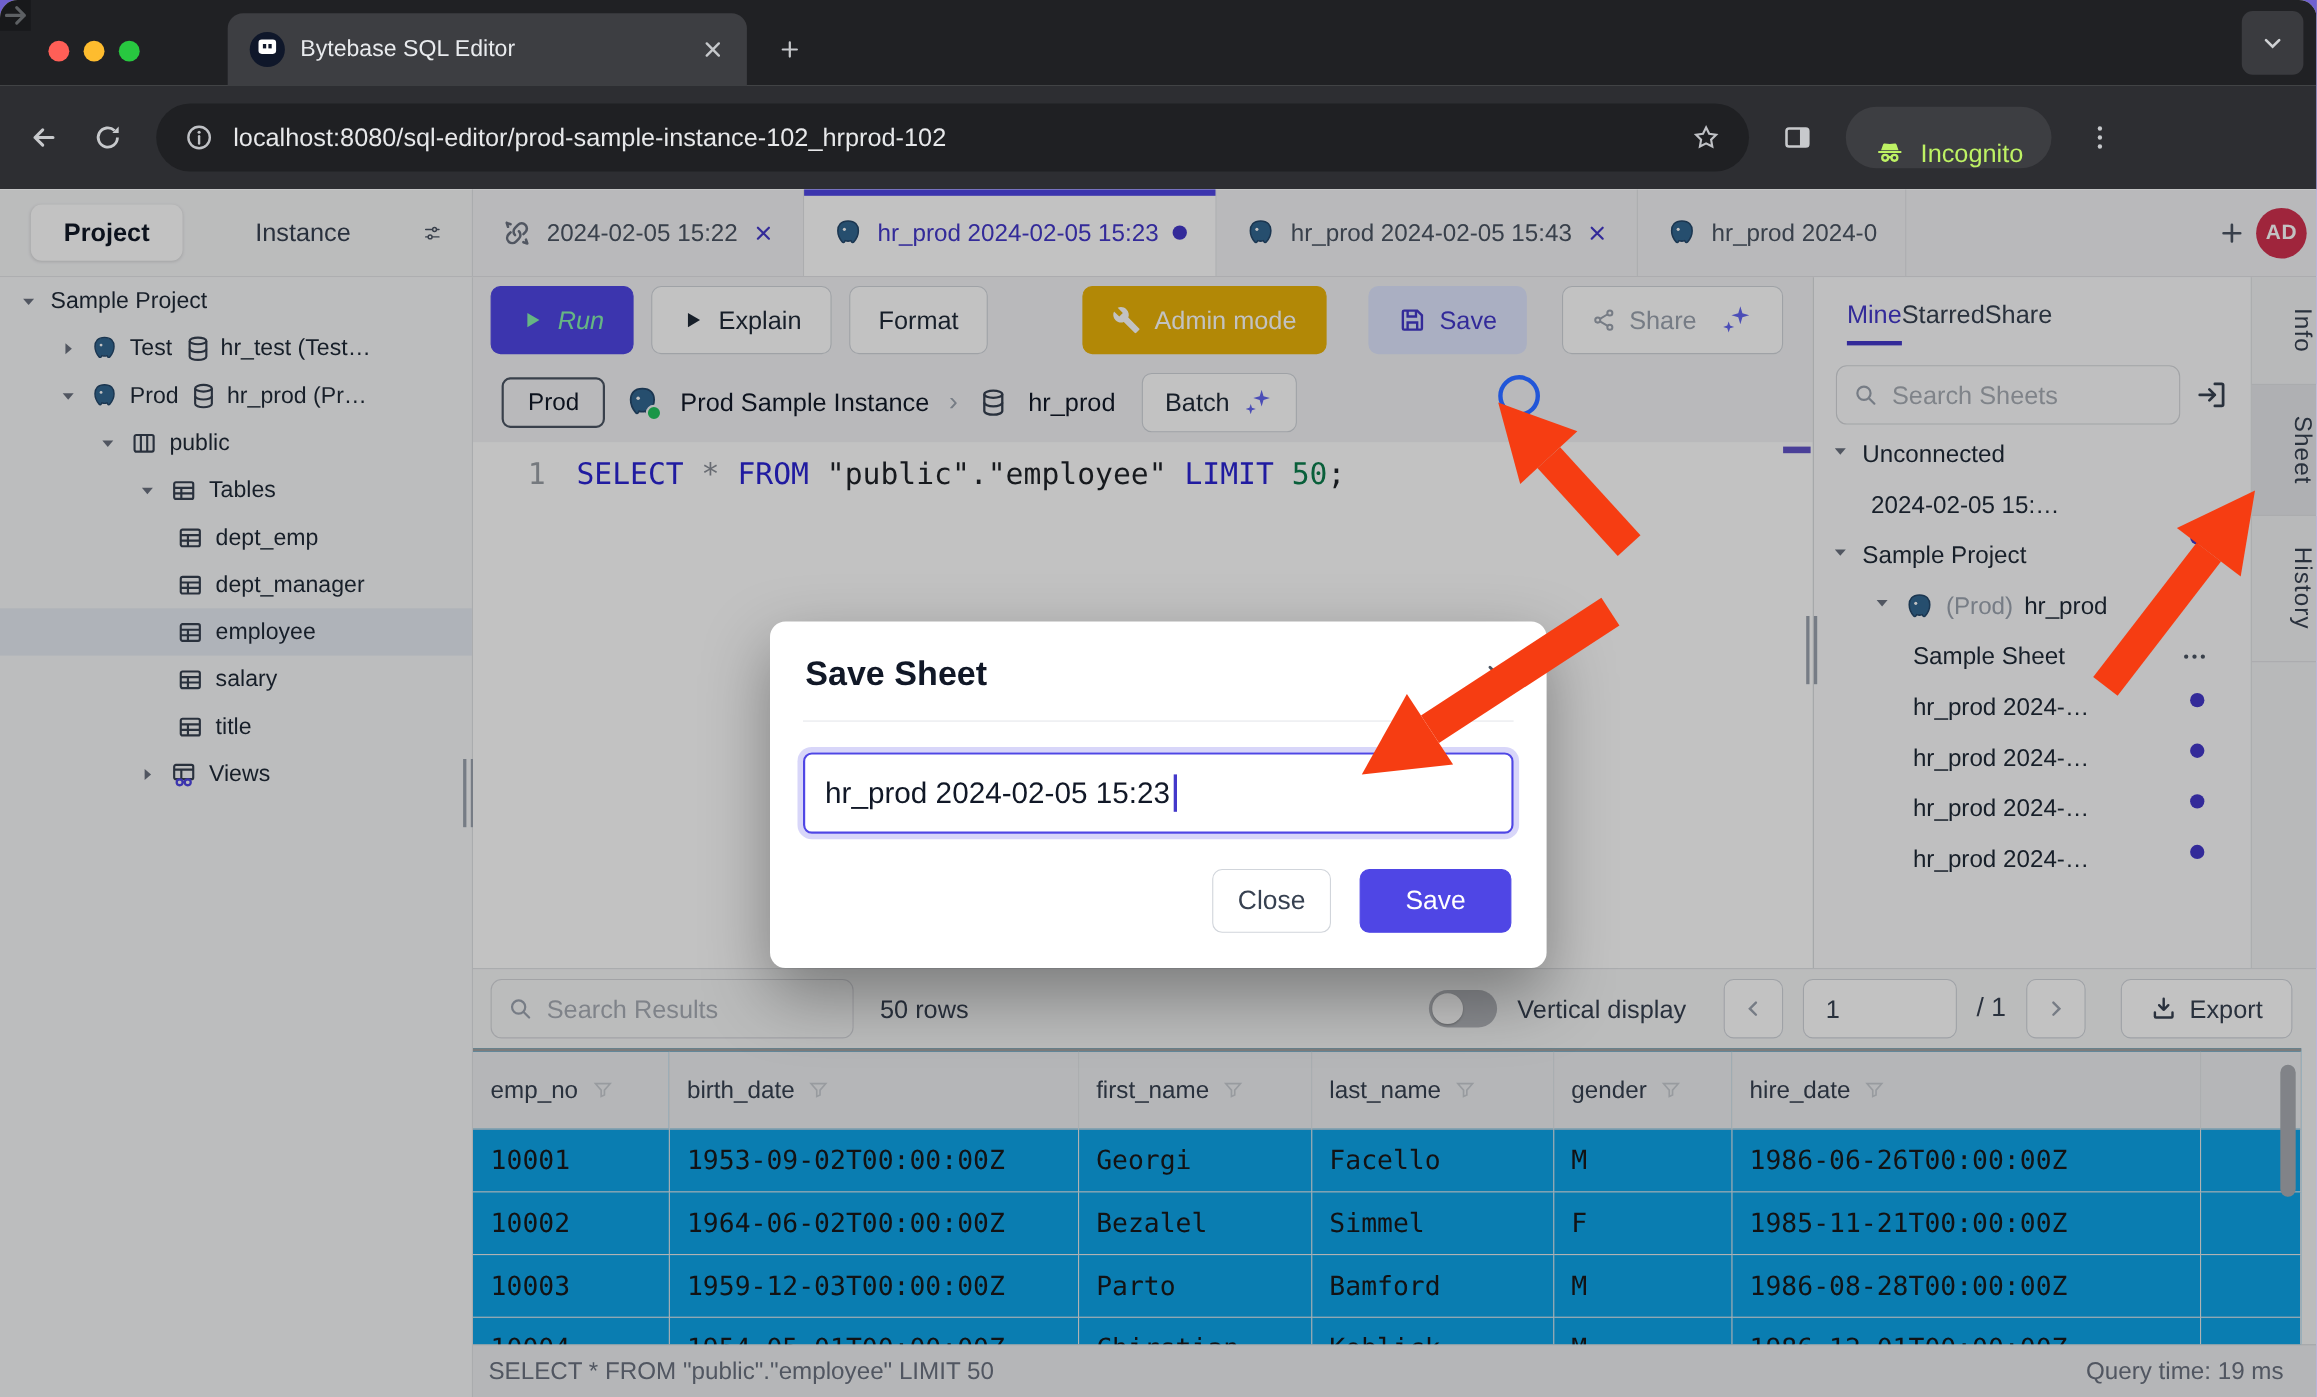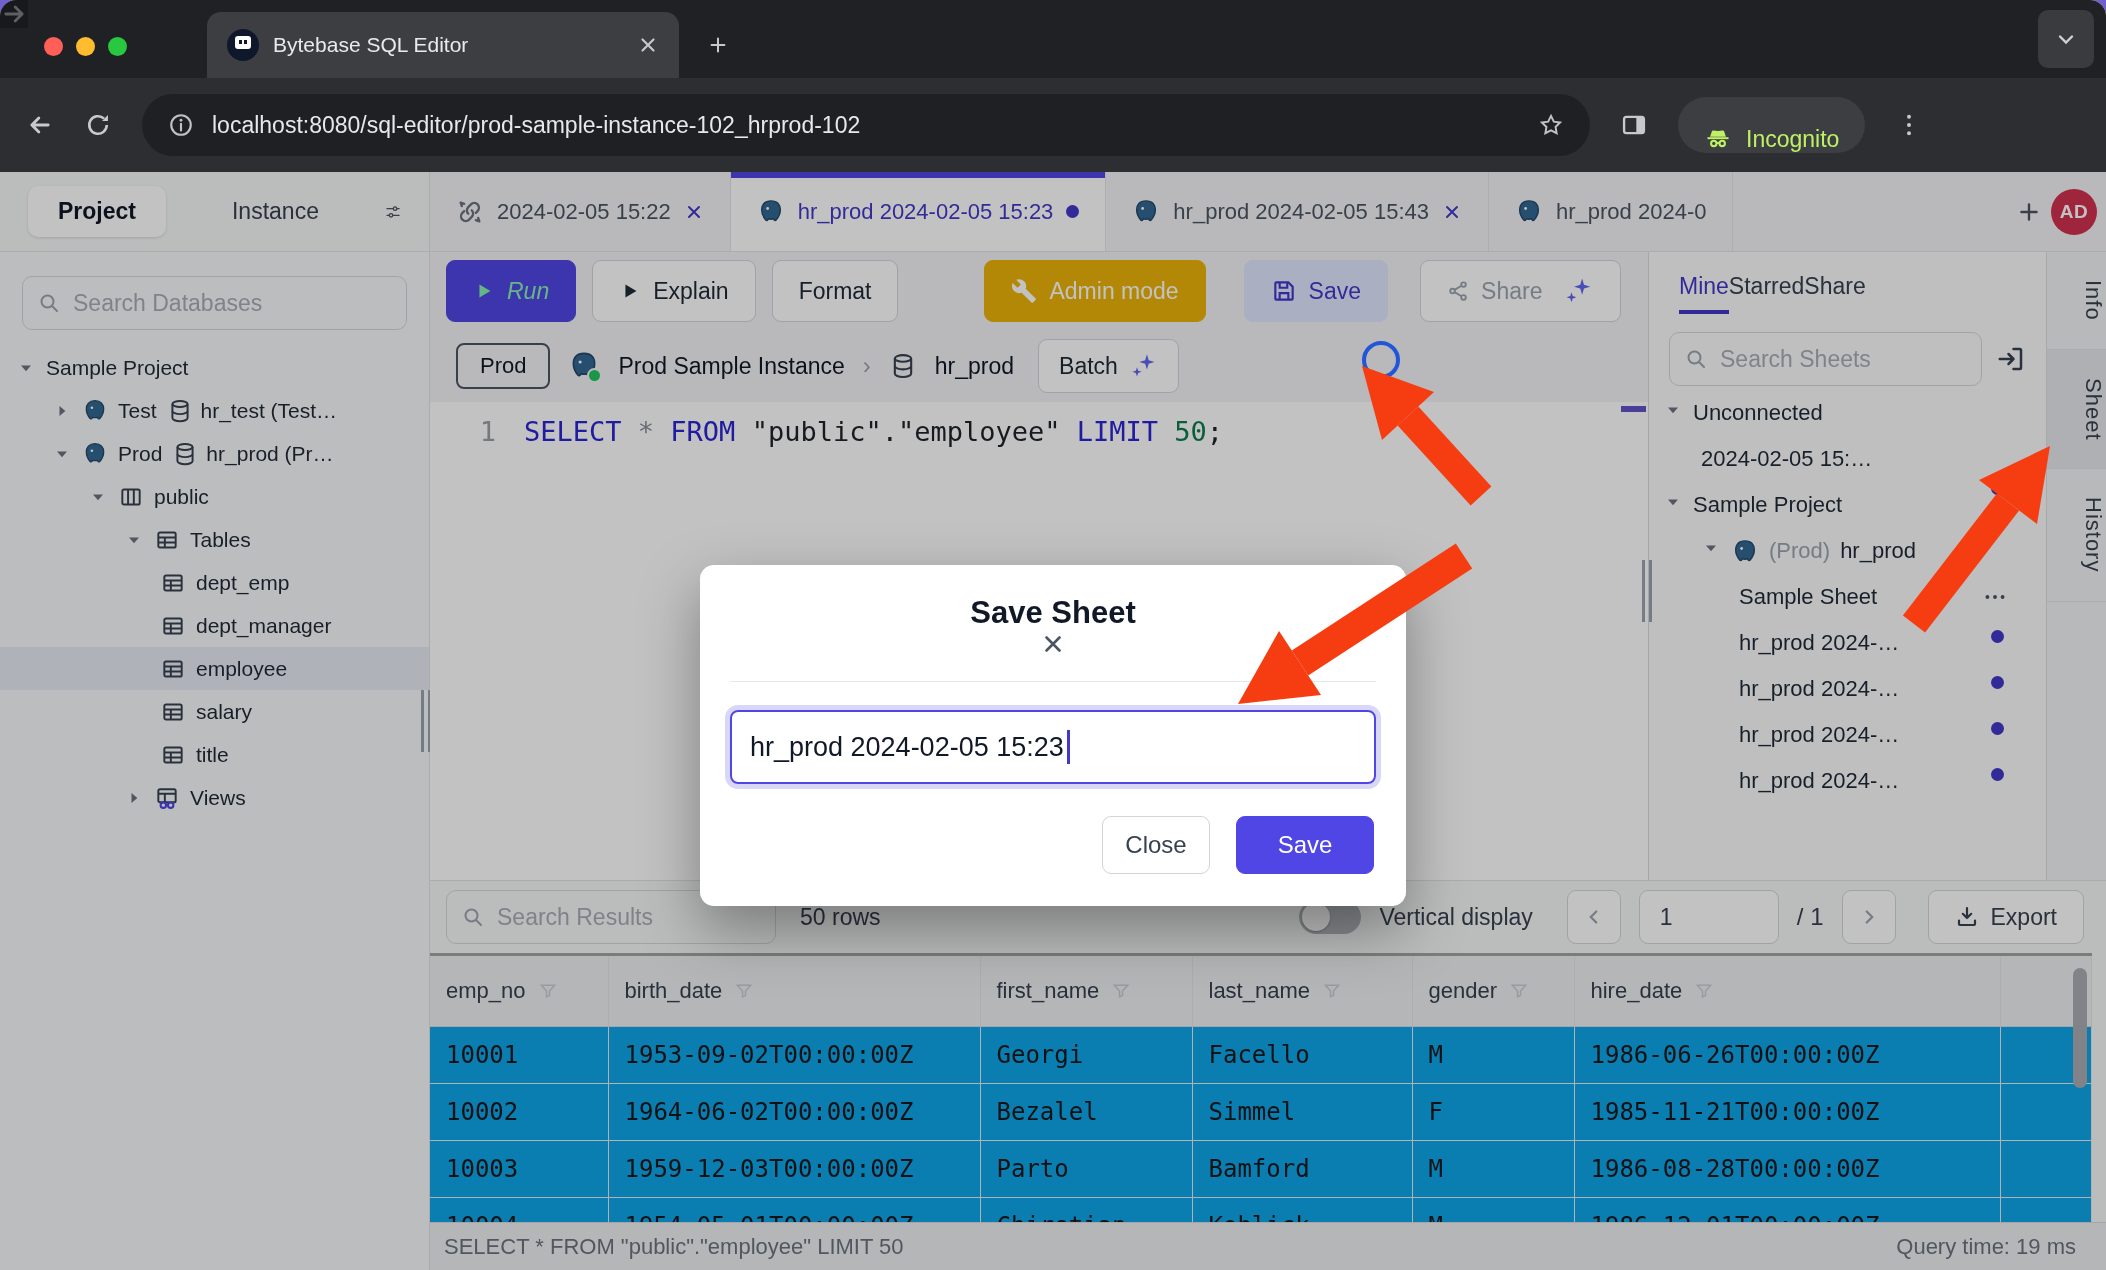--- a/index.html
+++ b/index.html
@@ -158,21 +158,21 @@
   .vscroll { position:absolute; right:5px; top:12px; width:14px; height:120px; border-radius:7px; background:#aaadb3; }
 
   .statusbar { height:48px; background:#eef0f2; border-top:1px solid #d9dbde; display:flex; align-items:center; padding:0 30px 0 14px; }
   .statusbar .stmt { font-size:22px; color:#6b7280; }
   .statusbar .qtime { margin-left:auto; font-size:22px; color:#6b7280; }
 
   
   .dim { position:absolute; inset:0; background:rgba(0,0,0,0.24); z-index:40; }
   .modal { position:absolute; left:50%; transform:translateX(-50%); top:393px; width:706px; background:#fff; border-radius:14px;
            box-shadow:0 24px 60px rgba(0,0,0,.35); z-index:50; padding-bottom:32px; }
-  .modal-head { display:flex; align-items:center; justify-content:space-between; padding:30px 32px 24px 32px;flex-direction:column; }
+  .modal-head { display:flex; align-items:center; justify-content:space-between; padding:30px 32px 24px 32px; }
   .modal-title { font-size:31px; font-weight:600; color:#111827; }
   .modal-head .ic { width:26px; height:26px; color:#4b5563; }
   .modal-divider { border-top:1px solid #e5e7eb; margin:0 30px; }
   .sheet-input { margin:28px 30px 0 30px; height:74px; border:2px solid #4f46e5; border-radius:8px;
                  box-shadow:0 0 0 5px rgba(79,70,229,.22); display:flex; align-items:center; padding:0 18px;
                  font-size:27px; color:#111827; }
   .sheet-input .tcaret { display:inline-block; width:3px; height:34px; background:#4338ca; margin-left:3px; }
   .modal-actions { display:flex; justify-content:flex-end; gap:26px; margin:32px 32px 0 0; }
   .mbtn { height:58px; border-radius:9px; font-size:24px; display:flex; align-items:center; justify-content:center; }
   .mbtn.close { width:108px; background:#fff; border:1px solid #d1d5db; color:#374151; }
@@ -447,26 +447,20 @@
             </svg>
         </div>
         <div class="avatar-zone">
           <span class="avatar">AD</span>
         </div>
       </div>
 
       <div class="app-body">
 
         <aside class="lsb">
-          <div class="searchbox">
-            <svg class="ic">
-                <use href="#icon-search"></use>
-              </svg>
-            <input placeholder="Search Databases" style="">
-          </div>
           <div class="tree">
 
               <div class="trow" style="padding-left: 16px;">
                 <svg class="caret">
                   <use href="#icon-down" xlink:href="#icon-down"></use>
                 </svg>
 
                 <span>Sample Project</span>
 
               </div>

